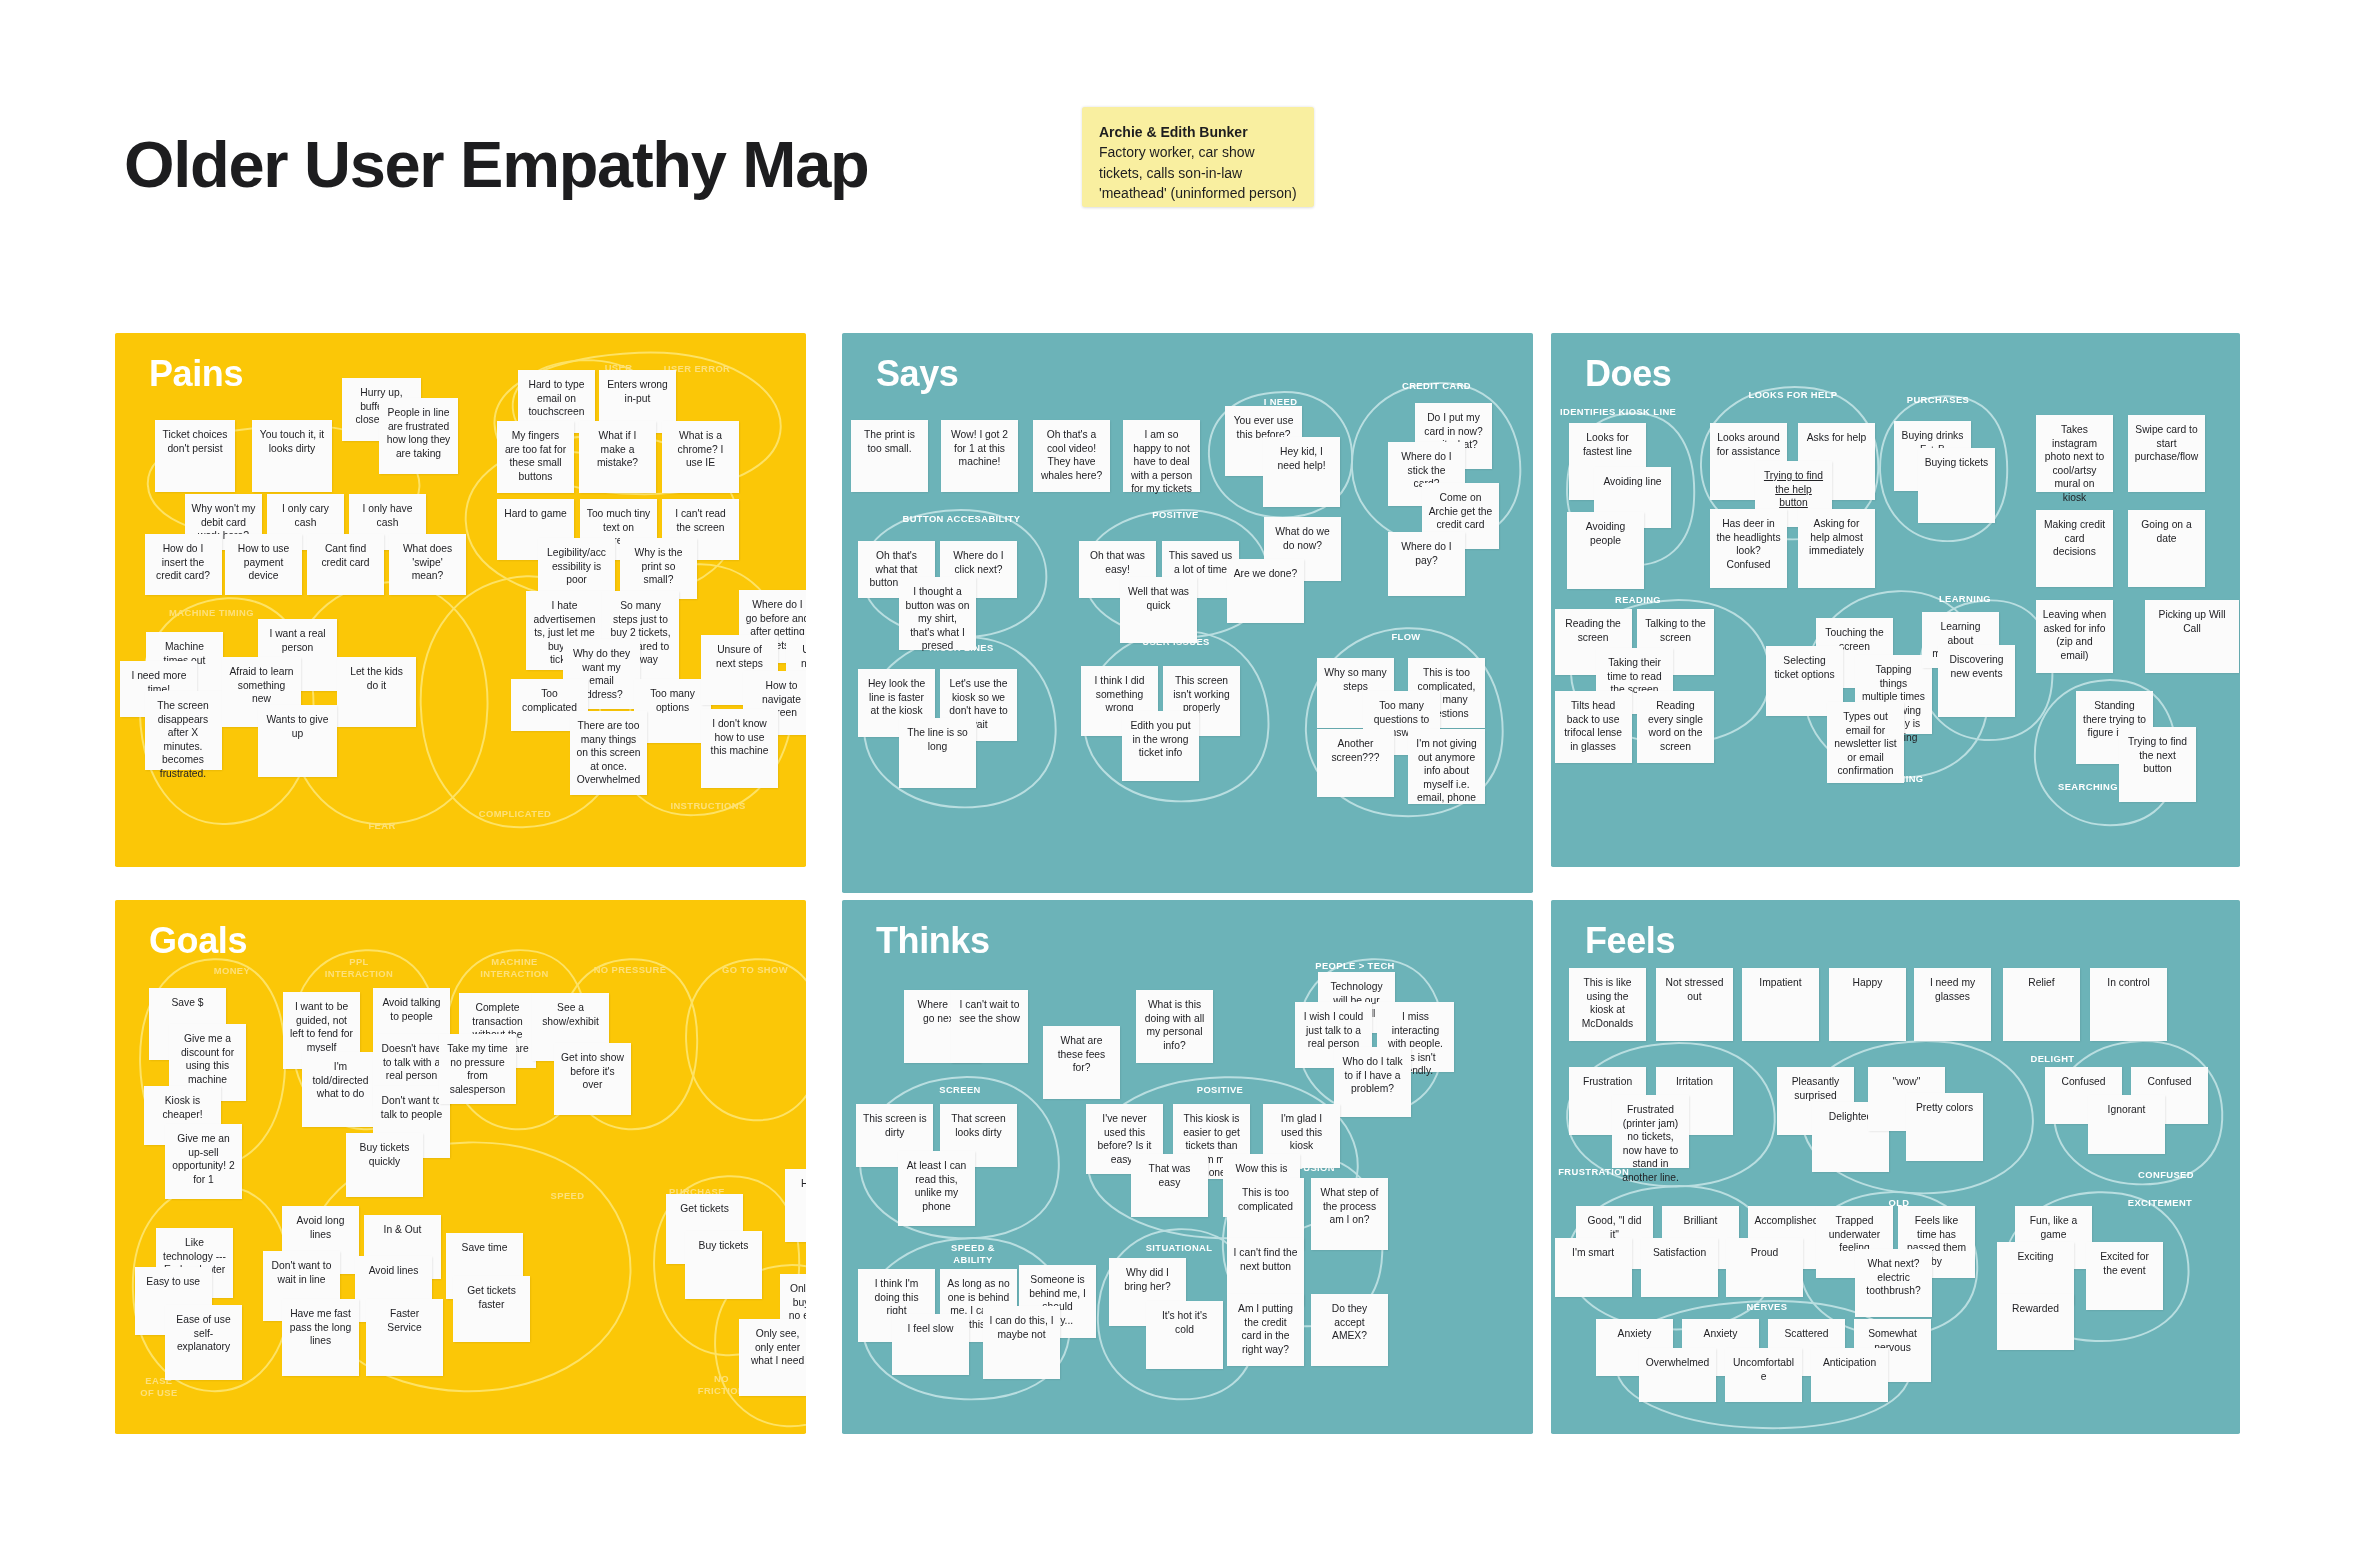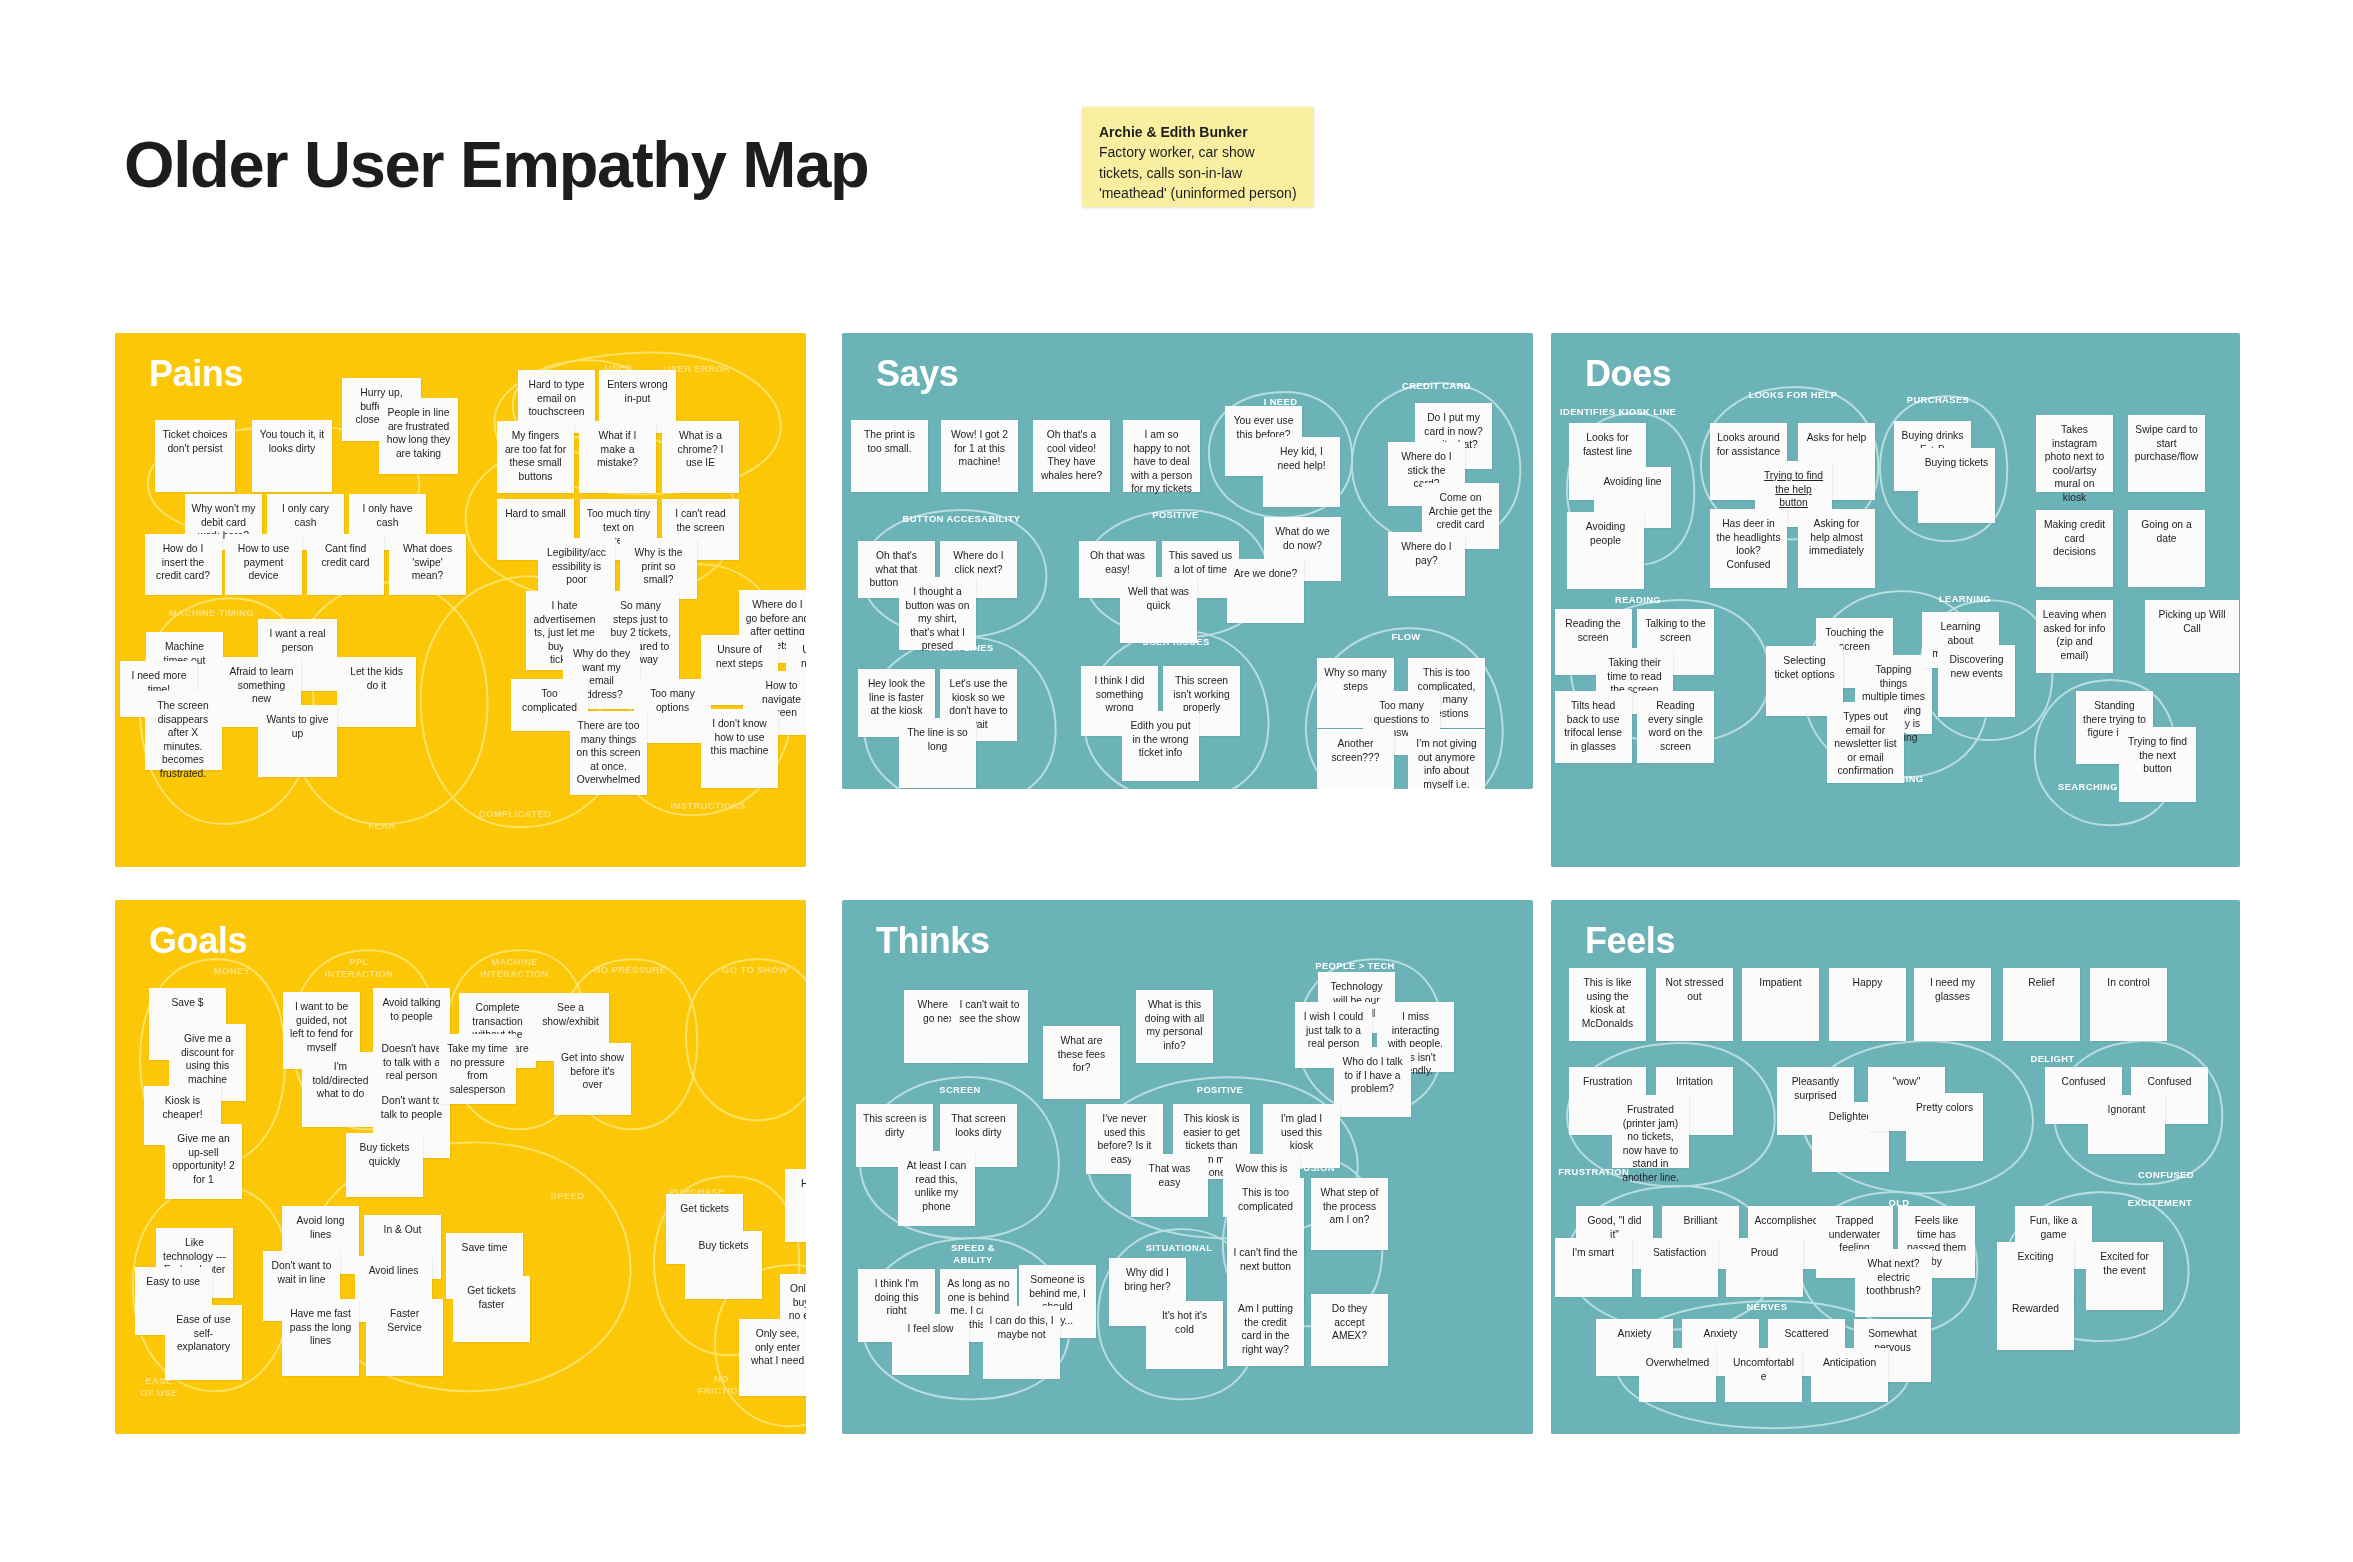--- a/index.html
+++ b/index.html
@@ -190,21 +190,21 @@
     <div class="note" style="left:110px;top:201px;width:77px;height:61px;">
         <span>How to use payment device</span>
       </div>
     <div class="note" style="left:192px;top:201px;width:77px;height:61px;">
         <span>Cant find credit card</span>
       </div>
     <div class="note" style="left:274px;top:201px;width:77px;height:61px;">
         <span>What does 'swipe' mean?</span>
       </div>
     <div class="note" style="left:382px;top:166px;width:77px;height:61px;">
-        <span>Hard to small</span>
+        <span>Hard to game</span>
       </div>
     <div class="note" style="left:465px;top:166px;width:77px;height:61px;">
         <span>Too much tiny text on screen</span>
       </div>
     <div class="note" style="left:547px;top:166px;width:77px;height:61px;">
         <span>I can't read the screen</span>
       </div>
     <div class="note" style="left:423px;top:205px;width:77px;height:61px;">
         <span>Legibility/accessibility is poor</span>
       </div>
@@ -260,21 +260,21 @@
         <span>Unsure of next steps</span>
       </div>
     <div class="note" style="left:628px;top:338px;width:77px;height:64px;">
         <span>How to navigate screen</span>
       </div>
     <div class="note" style="left:586px;top:376px;width:77px;height:79px;">
         <span>I don't know how to use this machine</span>
       </div>
   </div>
 
-  <div class="panel teal" style="left:842px; top:333px; width:691px; height:456px;">
+  <div class="panel teal" style="left:842px; top:333px; width:691px; height:560px;">
     <div class="panel-title">Says</div>
 
     <svg class="loop on-teal" style="left:358px;top:52px;width:161px;height:143px;" viewBox="0 0 180 160">
         <path d="M90 8 C 148 6, 172 48, 170 86 C 168 130, 128 150, 86 148 C 44 146, 12 120, 10 80 C 8 40, 36 10, 90 8 Z"></path>
       </svg>
     <svg class="loop on-teal" style="left:501px;top:43px;width:188px;height:179px;" viewBox="0 0 210 200">
         <path d="M105 8 C 172 6, 200 60, 198 110 C 196 166, 150 190, 102 188 C 52 186, 12 150, 10 104 C 8 52, 44 10, 105 8 Z"></path>
       </svg>
     <svg class="loop on-teal" style="left:10.7px;top:170px;width:206px;height:143px;" viewBox="0 0 230 160">
         <path d="M115 8 C 186 6, 218 46, 216 86 C 214 132, 164 152, 112 150 C 58 148, 12 124, 10 82 C 8 40, 52 10, 115 8 Z"></path>

